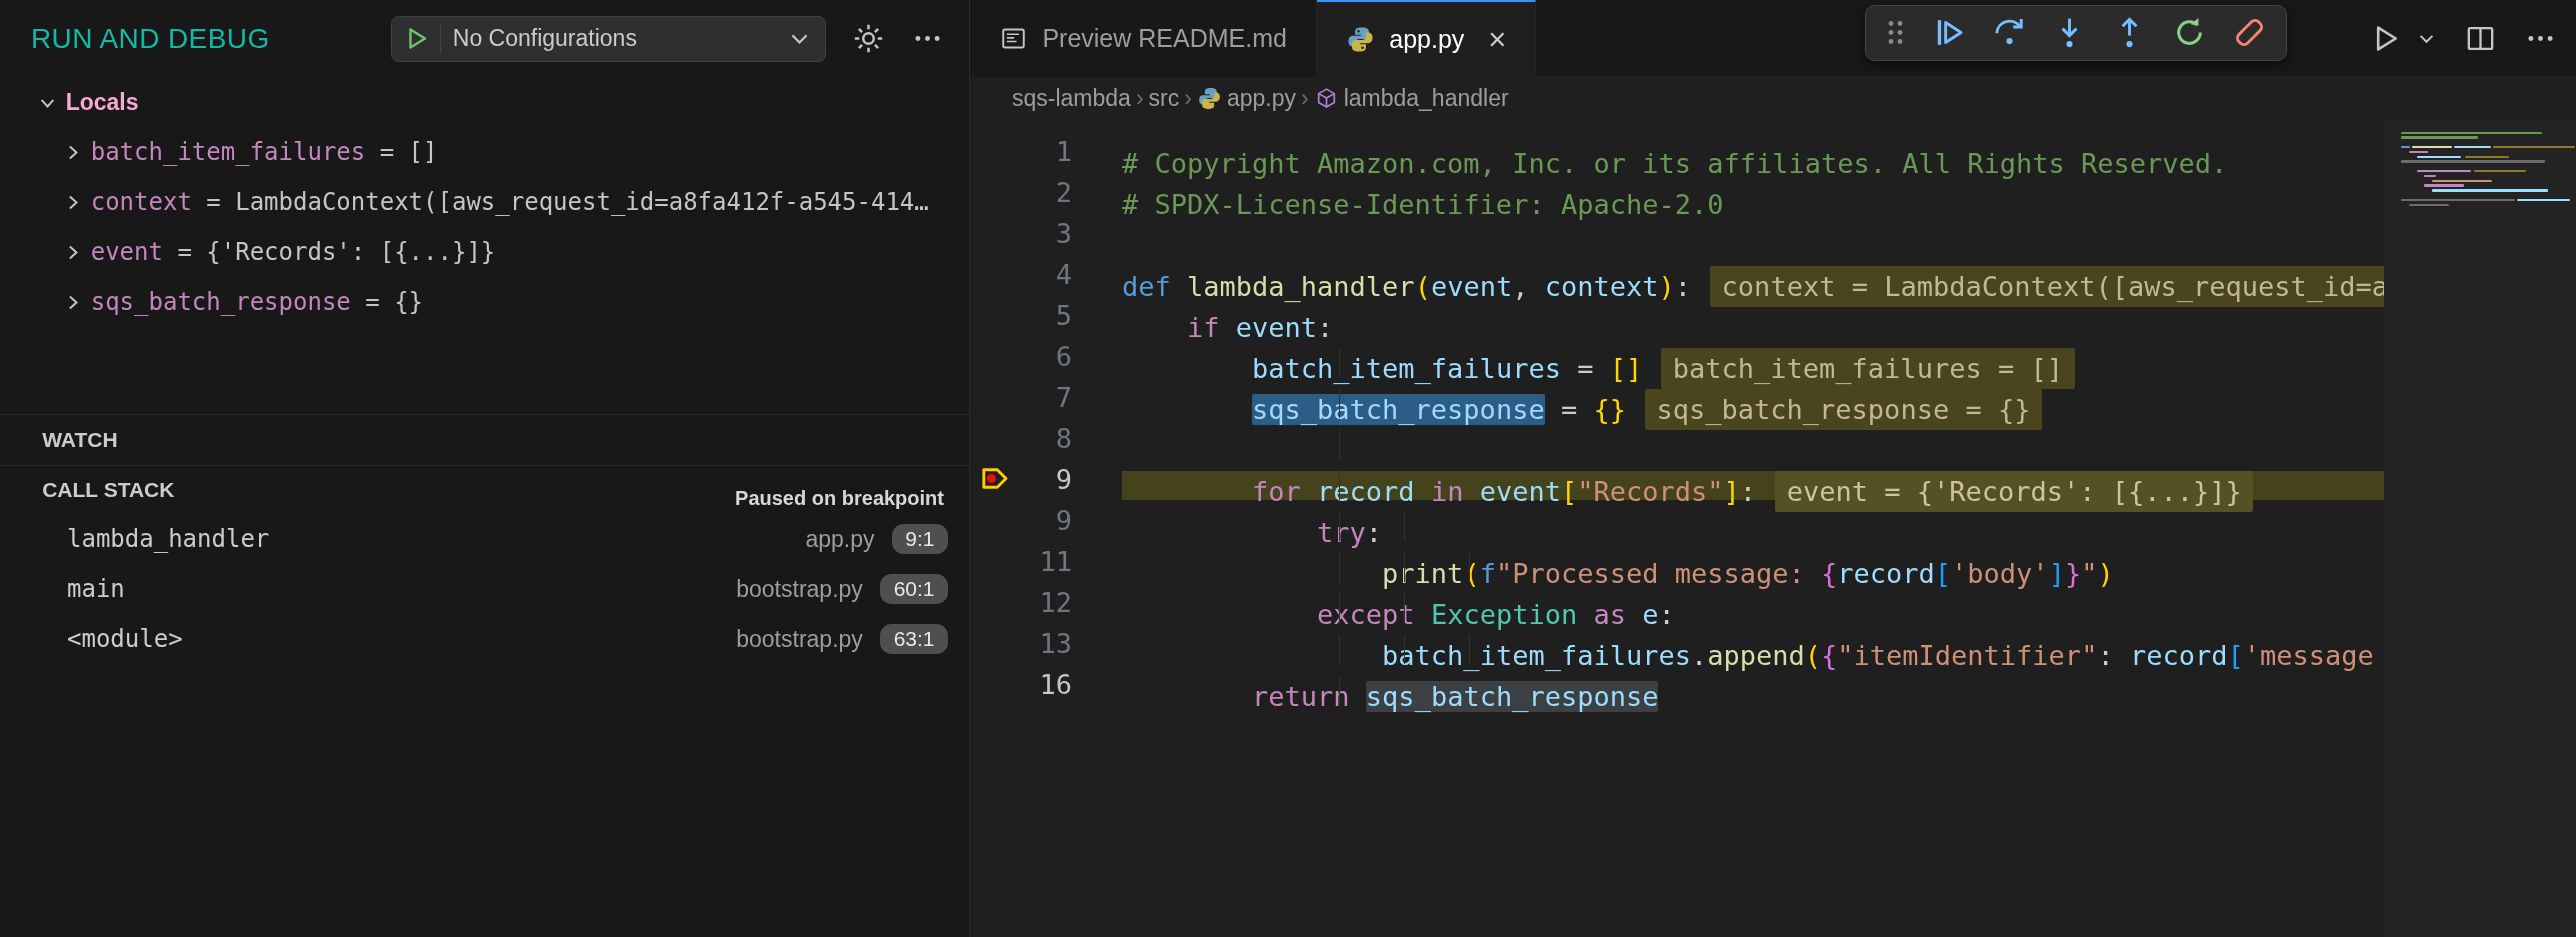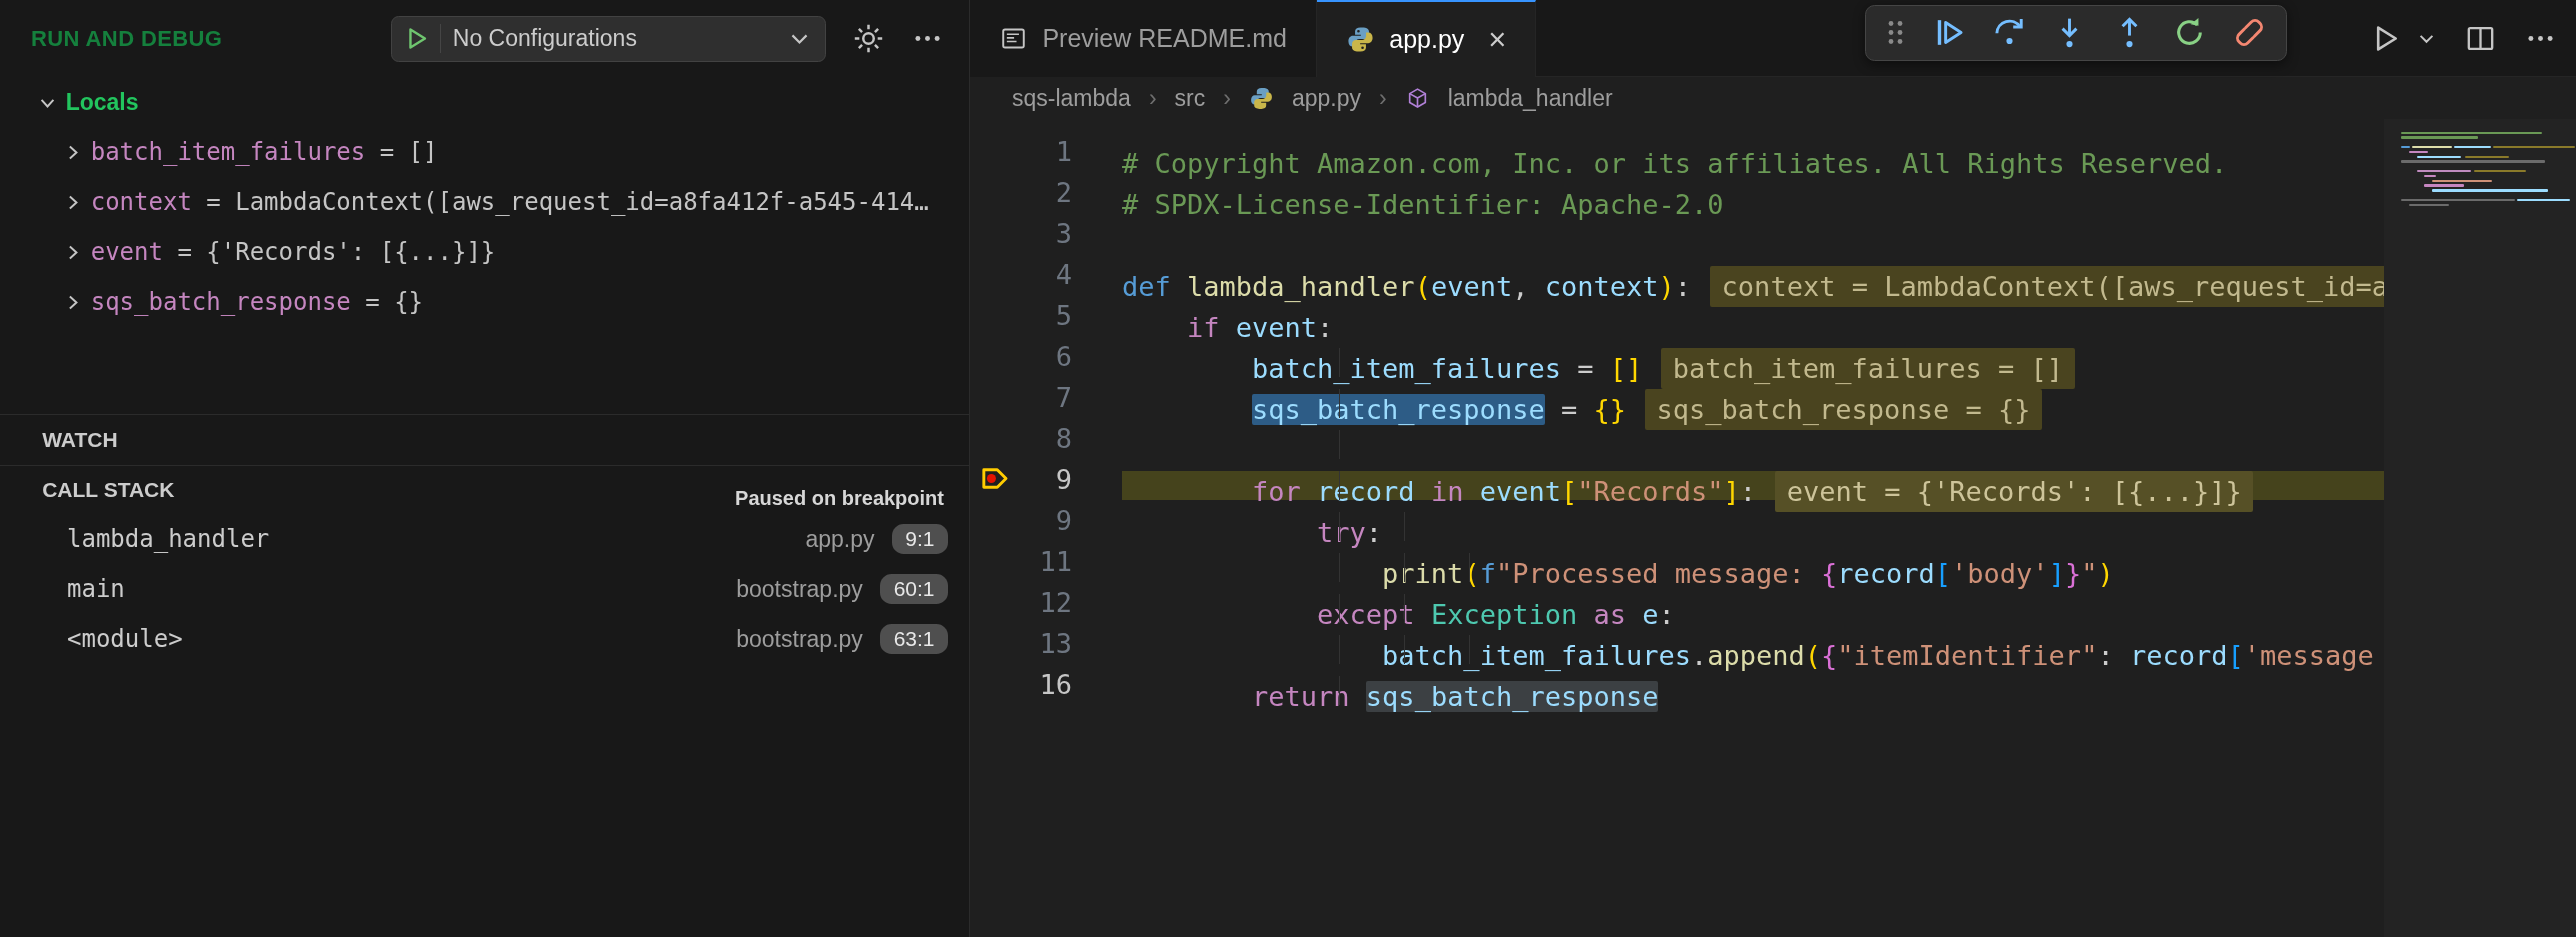--- a/index.html
+++ b/index.html
@@ -2,32 +2,32 @@
 <html><head>
 <meta charset="utf-8">
 <style>
   html,body{margin:0;padding:0;background:#1f1f1f;}
   .root{position:relative;width:2576px;height:938px;overflow:hidden;background:#1f1f1f;
         font-family:"Liberation Sans",sans-serif;color:#cccccc;display:flex;}
   
   .sidebar{width:969px;flex:none;background:#181818;border-right:1px solid #2b2b2b;
            display:flex;flex-direction:column;overflow:hidden;}
   .sb-header{height:77px;flex:none;display:flex;align-items:center;padding:0 25px 0 31px;}
-  .sb-title{font-size:22px;font-weight:bold;letter-spacing:0.4px;color:#15803d;white-space:nowrap;}
+  .sb-title{font-size:28px;font-weight:normal;letter-spacing:0.4px;color:#14b8a6;white-space:nowrap;}
   .cfg-dd{margin-left:auto;width:435px;height:46px;background:#2f2f2f;border:1px solid #424242;
           border-radius:7.7px;display:flex;align-items:center;padding:0 13.5px 0 9.6px;box-sizing:border-box;}
   .cfg-dd .sep{width:1px;height:29px;background:#454545;margin:0 11.6px 0 9.6px;}
   .cfg-label{font-size:23px;color:#cccccc;white-space:nowrap;overflow:hidden;}
   .cfg-chev{margin-left:auto;}
   .hdr-ic{margin-left:25px;display:flex;align-items:center;}
   .sec-hdr{height:46px;flex:none;display:flex;align-items:center;padding-left:13.5px;gap:7.7px;
            font-size:21px;font-weight:bold;color:#cccccc;}
   .row{height:50px;flex:none;display:flex;align-items:center;gap:7.7px;white-space:nowrap;overflow:hidden;}
   .row.d1{padding-left:37px;} .row.d2{padding-left:62px;}
-  .scope-label{font-size:23px;font-weight:bold;color:#22c55e;}
+  .scope-label{font-size:23px;font-weight:bold;color:#f9a8d4;}
   .var-name{font-family:"DejaVu Sans Mono",monospace;font-size:24px;color:#c586c0;}
   .var-eq,.var-val{font-family:"DejaVu Sans Mono",monospace;font-size:24px;color:#c5c5c5;}
   .spacer{height:87px;flex:none;}
   .divider{height:1px;flex:none;background:#2b2b2b;}
   .cs-hdr{height:48px;}
   .cs-status{margin-left:auto;padding-right:25px;font-size:20px;font-weight:bold;color:#d7d7d7;margin-top:16px;}
   .frame{height:50px;flex:none;display:flex;align-items:center;padding:0 21px 0 67px;}
   .frame-name{font-family:"DejaVu Sans Mono",monospace;font-size:24px;color:#cccccc;}
   .frame-file{margin-left:auto;font-size:23px;color:#9d9d9d;}
   .frame-badge{margin-left:17.3px;background:#4f4f4f;color:#e8e8e8;font-size:21px;
@@ -38,21 +38,21 @@
   .editor{flex:1;display:flex;flex-direction:column;position:relative;background:#1f1f1f;overflow:hidden;}
   .tabbar{height:77px;flex:none;background:#181818;display:flex;box-shadow:inset 0 -1px 0 #252525;position:relative;}
   .tab{display:flex;align-items:center;gap:14.4px;padding:0 29px;font-size:25px;border-right:1px solid #252525;
        color:#9d9d9d;background:#181818;box-sizing:border-box;height:77px;}
   .tab.active{background:#1f1f1f;color:#ffffff;border-top:2.9px solid #3794ff;box-shadow:none;}
   .tab .close{font-size:31px;color:#cccccc;margin-left:9.6px;line-height:1;}
   .tab-actions{position:absolute;right:19px;top:0;height:77px;display:flex;align-items:center;gap:27px;}
   .dbg-toolbar{position:absolute;left:895px;top:4.8px;display:flex;align-items:center;gap:23px;
                background:#2b2b2b;border:1px solid #454545;border-radius:9.6px;padding:8.7px 17.3px;
                box-shadow:0 3.9px 11.6px rgba(0,0,0,.45);z-index:30;}
-  .breadcrumb{height:42px;flex:none;display:flex;align-items:center;gap:18px;padding-left:42px;
+  .breadcrumb{height:42px;flex:none;display:flex;align-items:center;gap:5px;padding-left:42px;
               font-size:23px;color:#9d9d9d;}
   .breadcrumb .bsep{color:#6e6e6e;font-size:23px;}
   .ed-body{flex:1;position:relative;overflow:hidden;}
   .code{position:absolute;inset:0;padding-top:11.6px;overflow:hidden;}
   .cl{display:flex;height:41px;line-height:41px;font-family:"DejaVu Sans Mono",monospace;
       font-size:27px;min-width:100%;width:max-content;}
   .gut{width:152px;flex:none;position:relative;}
   .ln{display:block;text-align:right;padding-right:50px;color:#6e7681;}
   .ln.act{color:#c6c6c6;}
   .bp{position:absolute;left:7.7px;top:2.9px;width:35px;height:35px;}

